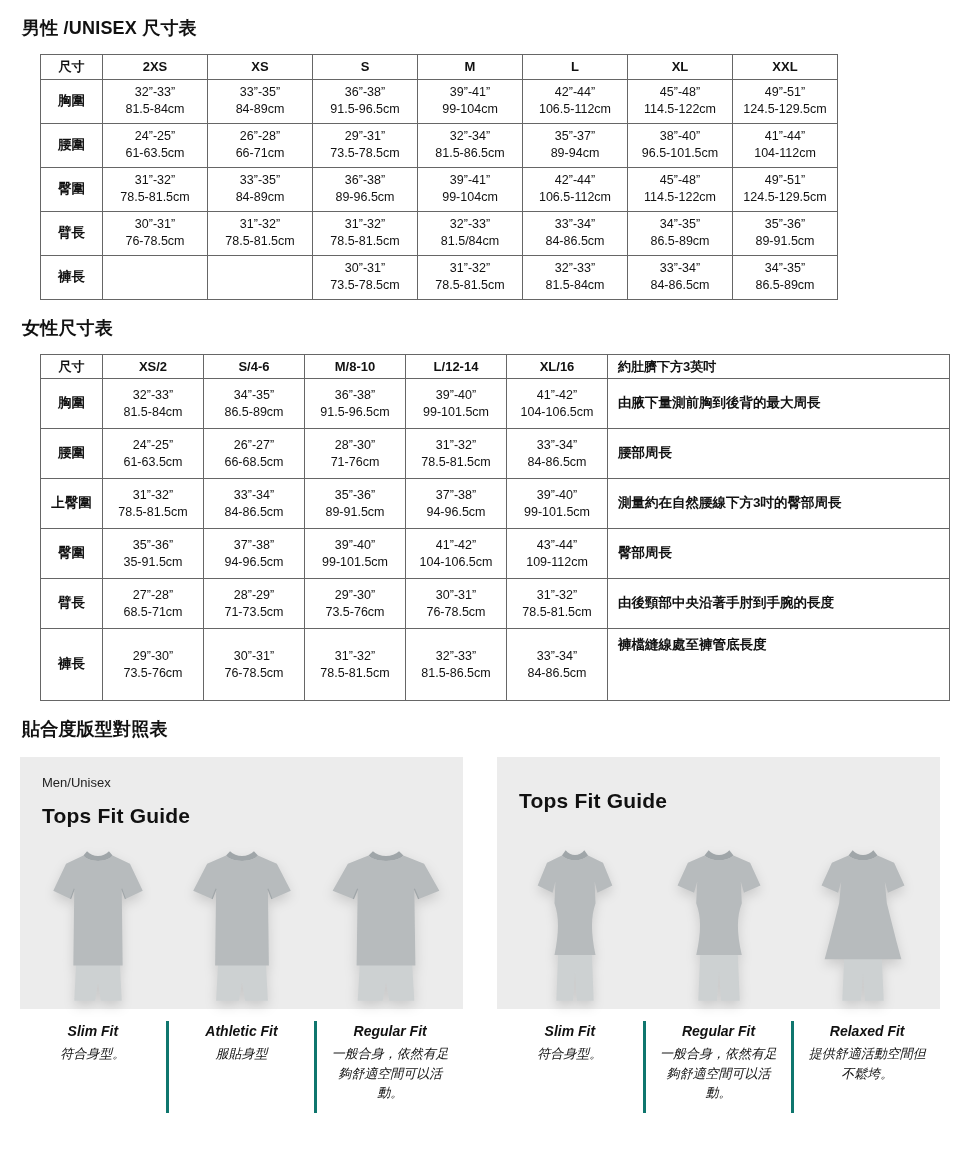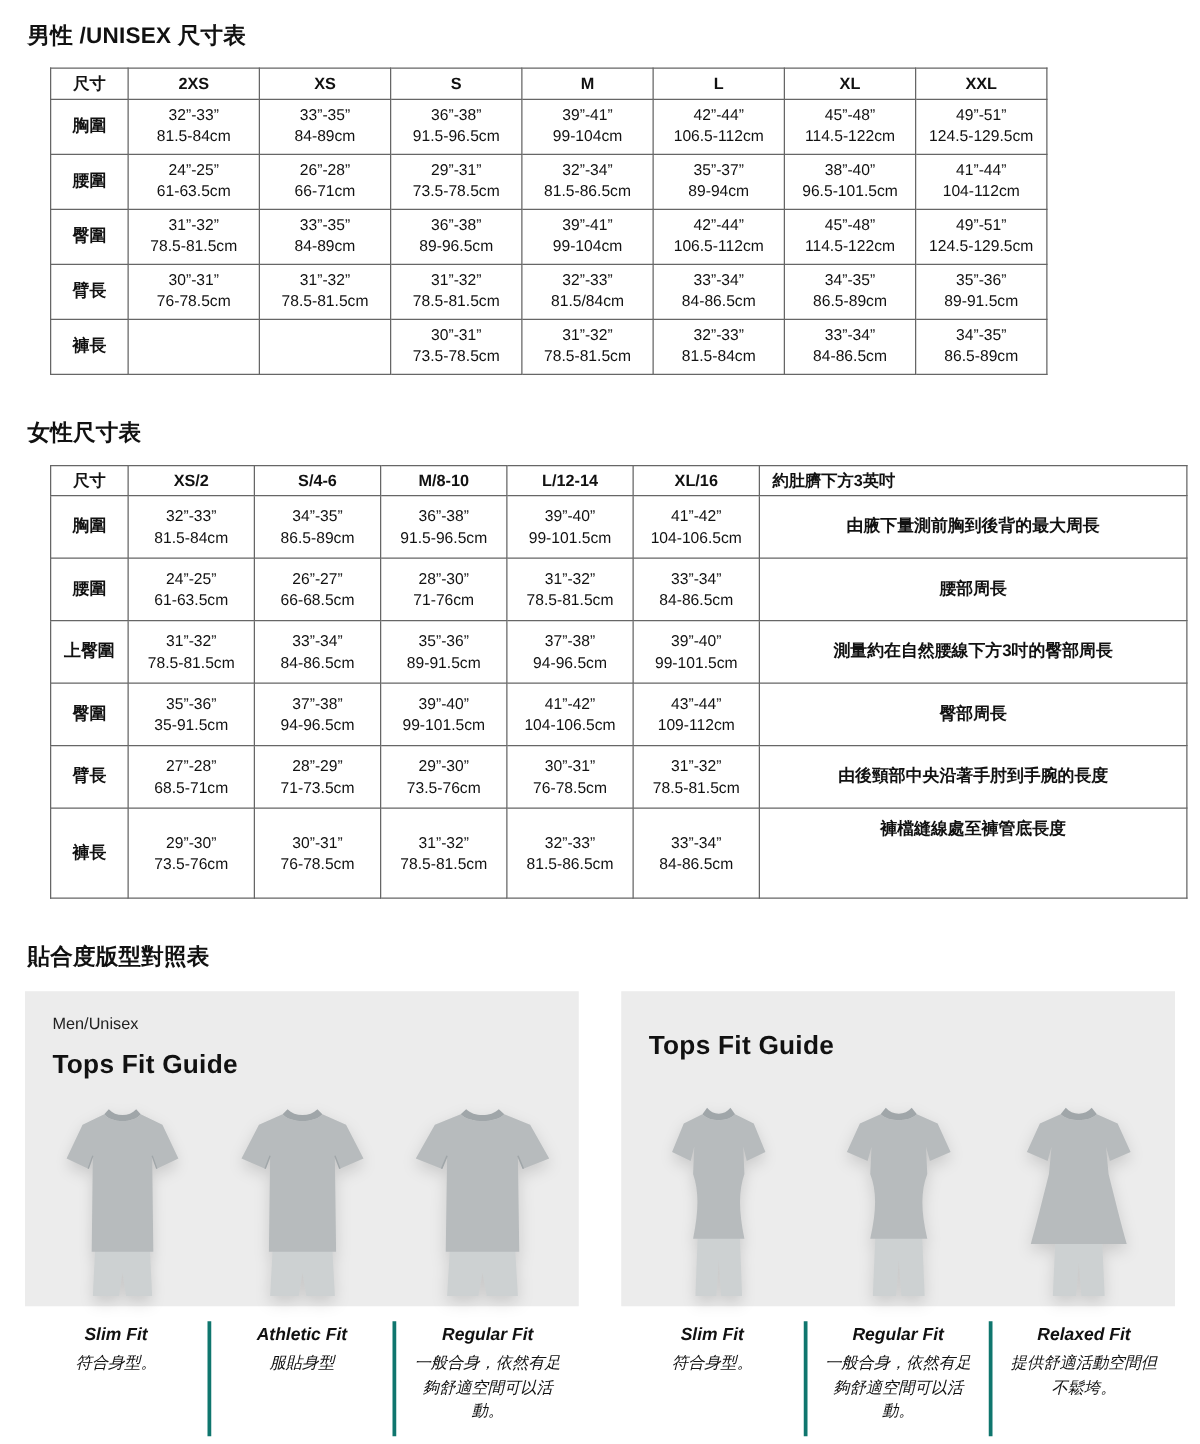--- a/index.html
+++ b/index.html
@@ -5,37 +5,37 @@
   * { margin:0; padding:0; box-sizing:border-box; }
   html,body { background:#fff; }
   body {
     width:960px; height:1155px; overflow:hidden;
     font-family:"Liberation Sans","DejaVu Sans",sans-serif;
     color:#111;
   }
   .page { padding:14px 20px 0 20px; }
 
   .section-title { font-size:18px; font-weight:bold; margin:2px 0 14px 2px; letter-spacing:.2px; }
-  .section-title.gap { margin-top:34px; }
+  .section-title.gap { margin-top:16px; }
 
   table.size-table { border-collapse:collapse; table-layout:fixed; margin-left:20px; }
   .size-table th, .size-table td {
     border:1px solid var(--table_border,#666);
     text-align:center; vertical-align:middle;
     font-size:12.5px; line-height:1.35; padding:3px 2px;
   }
   .size-table thead th { font-weight:bold; font-size:13px; height:24px; padding:3px 0; }
   .size-table tbody th.row-label { font-weight:bold; font-size:13.5px; }
   table.mens { width:797px; }
   table.mens tbody tr { height:44px; }
   table.womens { width:910px; }
   table.womens tbody tr { height:50px; }
   table.womens tbody tr:last-child { height:72px; }
   .womens thead th:last-child { text-align:left; padding-left:10px; }
-  td.desc-cell { text-align:center; padding:3px 10px; font-weight:bold; font-size:13.5px; }
+  td.desc-cell { text-align:left; padding:3px 10px; font-weight:bold; font-size:13.5px; }
   table.womens tbody tr:last-child td.desc-cell { vertical-align:top; padding-top:7px; }
 
   .panels { display:flex; gap:34px; margin-top:16px; }
   .panel { flex:1; }
   .panel-gray { background:var(--panel_bg,#ececec); height:252px; position:relative; padding:18px 0 0 22px; }
   .panel-subtitle { font-size:13px; color:#222; }
   .panel-heading { font-size:21px; font-weight:bold; margin-top:14px; letter-spacing:.2px; }
   .figures {
     position:absolute; left:0; right:0; bottom:0;
     display:flex; justify-content:center; align-items:flex-end; gap:2px;

